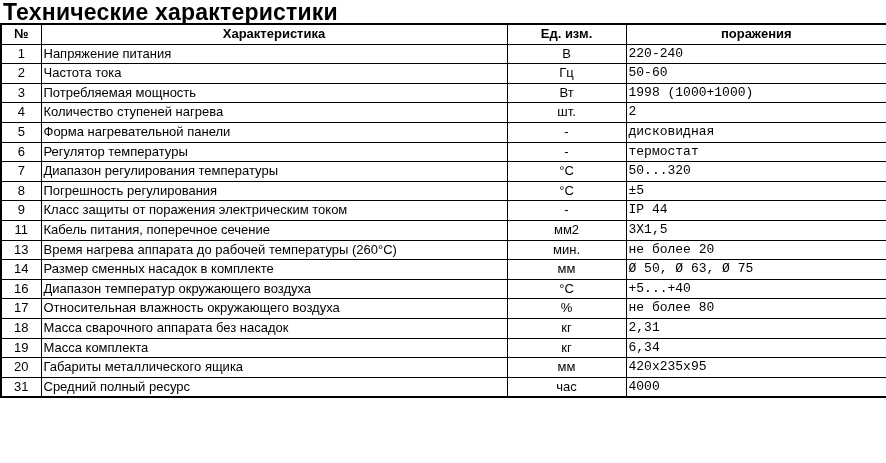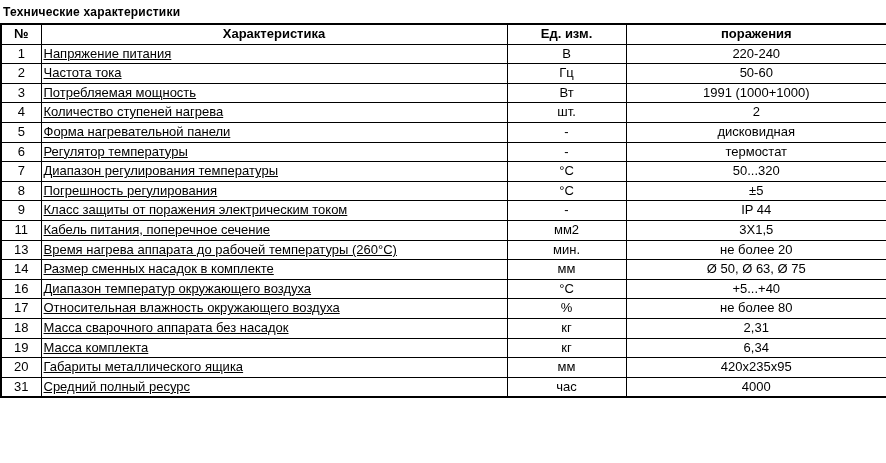--- a/index.html
+++ b/index.html
@@ -9,21 +9,21 @@
     font-family: "Liberation Sans", sans-serif;
     color: #000000;
   }
   .page {
     width: 886px;
     height: 463px;
     box-sizing: border-box;
     overflow: hidden;
   }
   .title {
-    font-size: 12px;
+    font-size: 23px;
     font-weight: bold;
     line-height: 22px;
     padding: 1px 0 0 3px;
     letter-spacing: 0.2px;
   }
   table.specs {
     width: 886px;
     border-collapse: collapse;
     table-layout: fixed;
     border: 2px solid #000000;
@@ -38,23 +38,23 @@
     box-sizing: border-box;
     overflow: hidden;
     white-space: nowrap;
     vertical-align: middle;
   }
   table.specs th {
     font-weight: bold;
     text-align: center;
   }
   td.c-num  { text-align: center; }
-  td.c-char { text-align: left; padding-left: 18px; text-decoration: underline; }
+  td.c-char { text-align: left; padding-left: 18px; }
   td.c-unit { text-align: center; }
-  td.c-val  { text-align: center; }
+  td.c-val  { text-align: left; font-family: Liberation Mono, monospace; }
 </style>
 </head>
 <body>
 
 <div class="page">
   <div class="title">Технические характеристики</div>
 
   <table class="specs">
     <colgroup>
       <col style="width:40px">
@@ -82,21 +82,21 @@
     <td class="c-num">2</td>
     <td class="c-char">Частота тока</td>
     <td class="c-unit">Гц</td>
     <td class="c-val">50-60</td>
   </tr>
 
   <tr>
     <td class="c-num">3</td>
     <td class="c-char">Потребляемая мощность</td>
     <td class="c-unit">Вт</td>
-    <td class="c-val">1991 (1000+1000)</td>
+    <td class="c-val">1998 (1000+1000)</td>
   </tr>
 
   <tr>
     <td class="c-num">4</td>
     <td class="c-char">Количество ступеней нагрева</td>
     <td class="c-unit">шт.</td>
     <td class="c-val">2</td>
   </tr>
 
   <tr>

